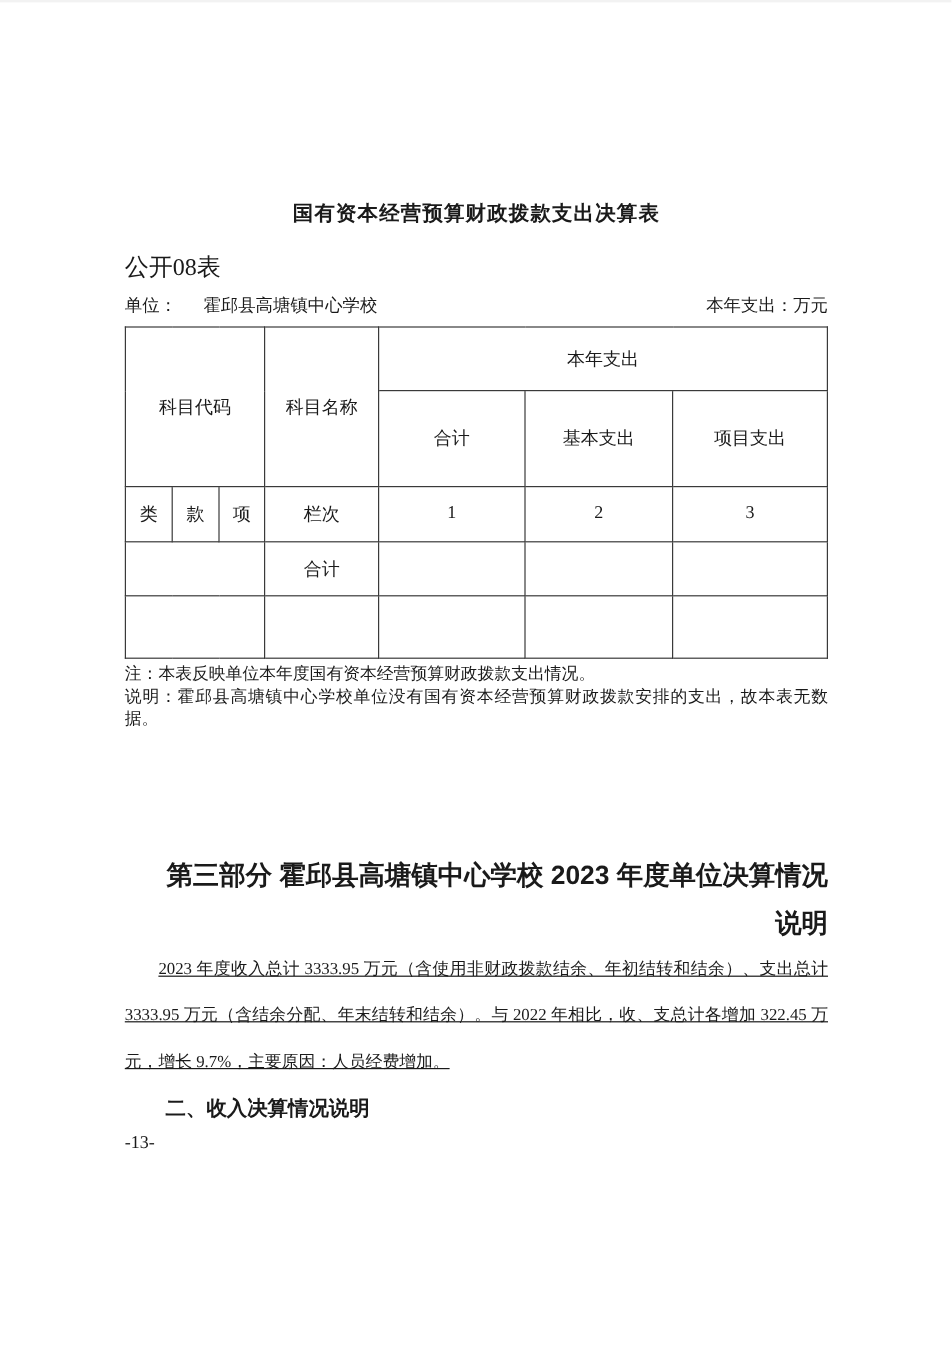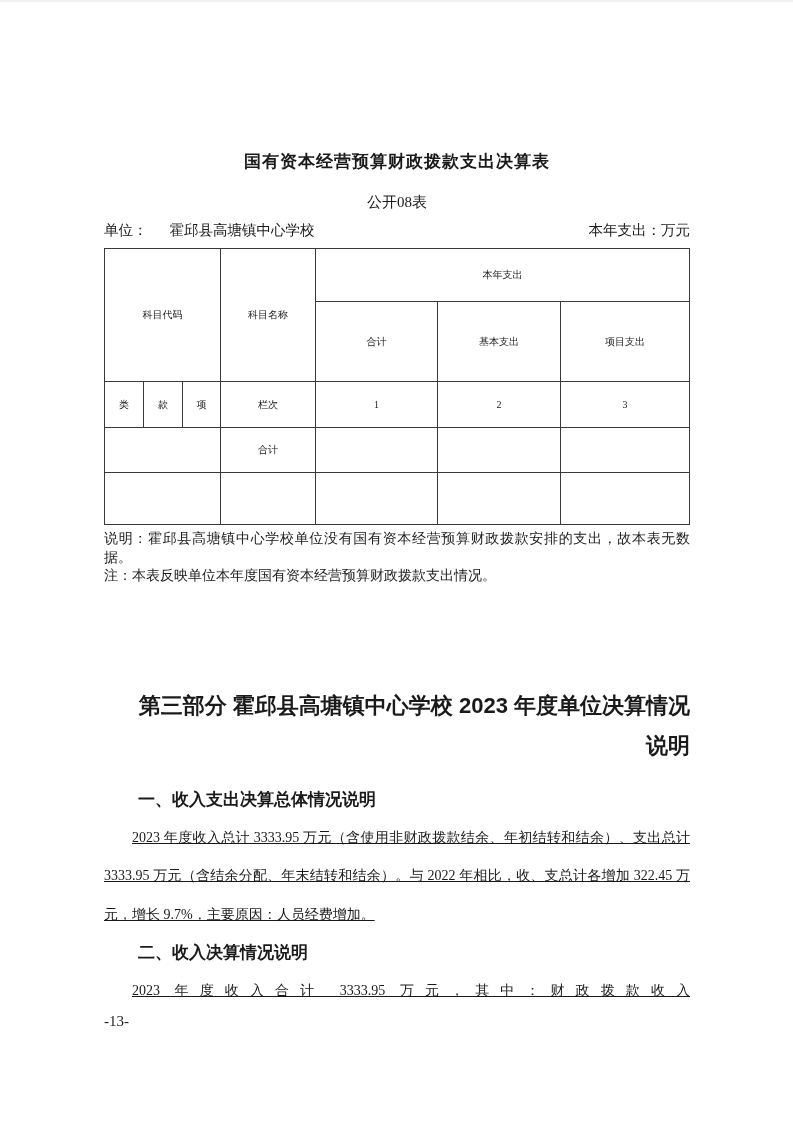--- a/index.html
+++ b/index.html
@@ -10,55 +10,55 @@
     height: 1122px;
     background: #ffffff;
     color: #1a1a1a;
     font-family: "Liberation Serif", serif;
     overflow: hidden;
     border-top: 2px solid #f2f2f2;
   }
   .content {
     position: absolute;
     left: 104px;
-    top: 0;
+    top: 16px;
     width: 586px;
   }
   .doc-title {
     margin-top: 148px;
     text-align: center;
     font-family: "Liberation Sans", sans-serif;
     font-size: 17px;
     font-weight: bold;
     letter-spacing: 1px;
   }
   .table-code {
     margin-top: 20px;
-    text-align: center;
-    font-size: 15px;
+    text-align: left;
+    font-size: 20px;
   }
   .unit-row {
     margin-top: 9px;
     display: flex;
     justify-content: space-between;
     font-size: 14.5px;
     margin-bottom: 8px;
   }
   .unit-left .unit-name { margin-left: 22px; margin-top: 20px; }
   table.budget {
     border-collapse: collapse;
     table-layout: fixed;
     width: 585px;
   }
   table.budget th, table.budget td {
     border: 1px solid #3a3a3a;
     text-align: center;
     vertical-align: middle;
     font-weight: normal;
-    font-size: 10px;
+    font-size: 15px;
     padding: 0 2px;
     overflow: hidden;
   }
   tr.hrow1 { height: 53px; }
   tr.hrow2 { height: 80px; }
   tr.hrow3 { height: 46px; }
   tr.brow1 { height: 45px; }
   tr.brow2 { height: 52px; }
   .notes {
     margin-top: 5px;
@@ -157,33 +157,31 @@
           <td colspan="3"></td>
           <td></td>
           <td></td>
           <td></td>
           <td></td>
         </tr>
       </tbody>
     </table>
 
     <div class="notes">
+      <div>注：本表反映单位本年度国有资本经营预算财政拨款支出情况。</div>
       <div>说明：霍邱县高塘镇中心学校单位没有国有资本经营预算财政拨款安排的支出，故本表无数据。</div>
-      <div>注：本表反映单位本年度国有资本经营预算财政拨款支出情况。</div>
     </div>
 
     <div class="section-title">
       <div>第三部分 霍邱县高塘镇中心学校 2023 年度单位决算情况</div>
       <div>说明</div>
     </div>
 
-    <div class="sub-heading first">一、收入支出决算总体情况说明</div>
 
     <div class="body-para">2023 年度收入总计 3333.95 万元（含使用非财政拨款结余、年初结转和结余）、支出总计 3333.95 万元（含结余分配、年末结转和结余）。与 2022 年相比，收、支总计各增加 322.45 万元，增长 9.7%，主要原因：人员经费增加。</div>
 
     <div class="sub-heading">二、收入决算情况说明</div>
 
-    <div class="body-para force-justify">2023 年度收入合计 3333.95 万元，其中：财政拨款收入</div>
 
     <div class="page-number">-13-</div>
 
   </div>
 </div>
 
 </body></html>

